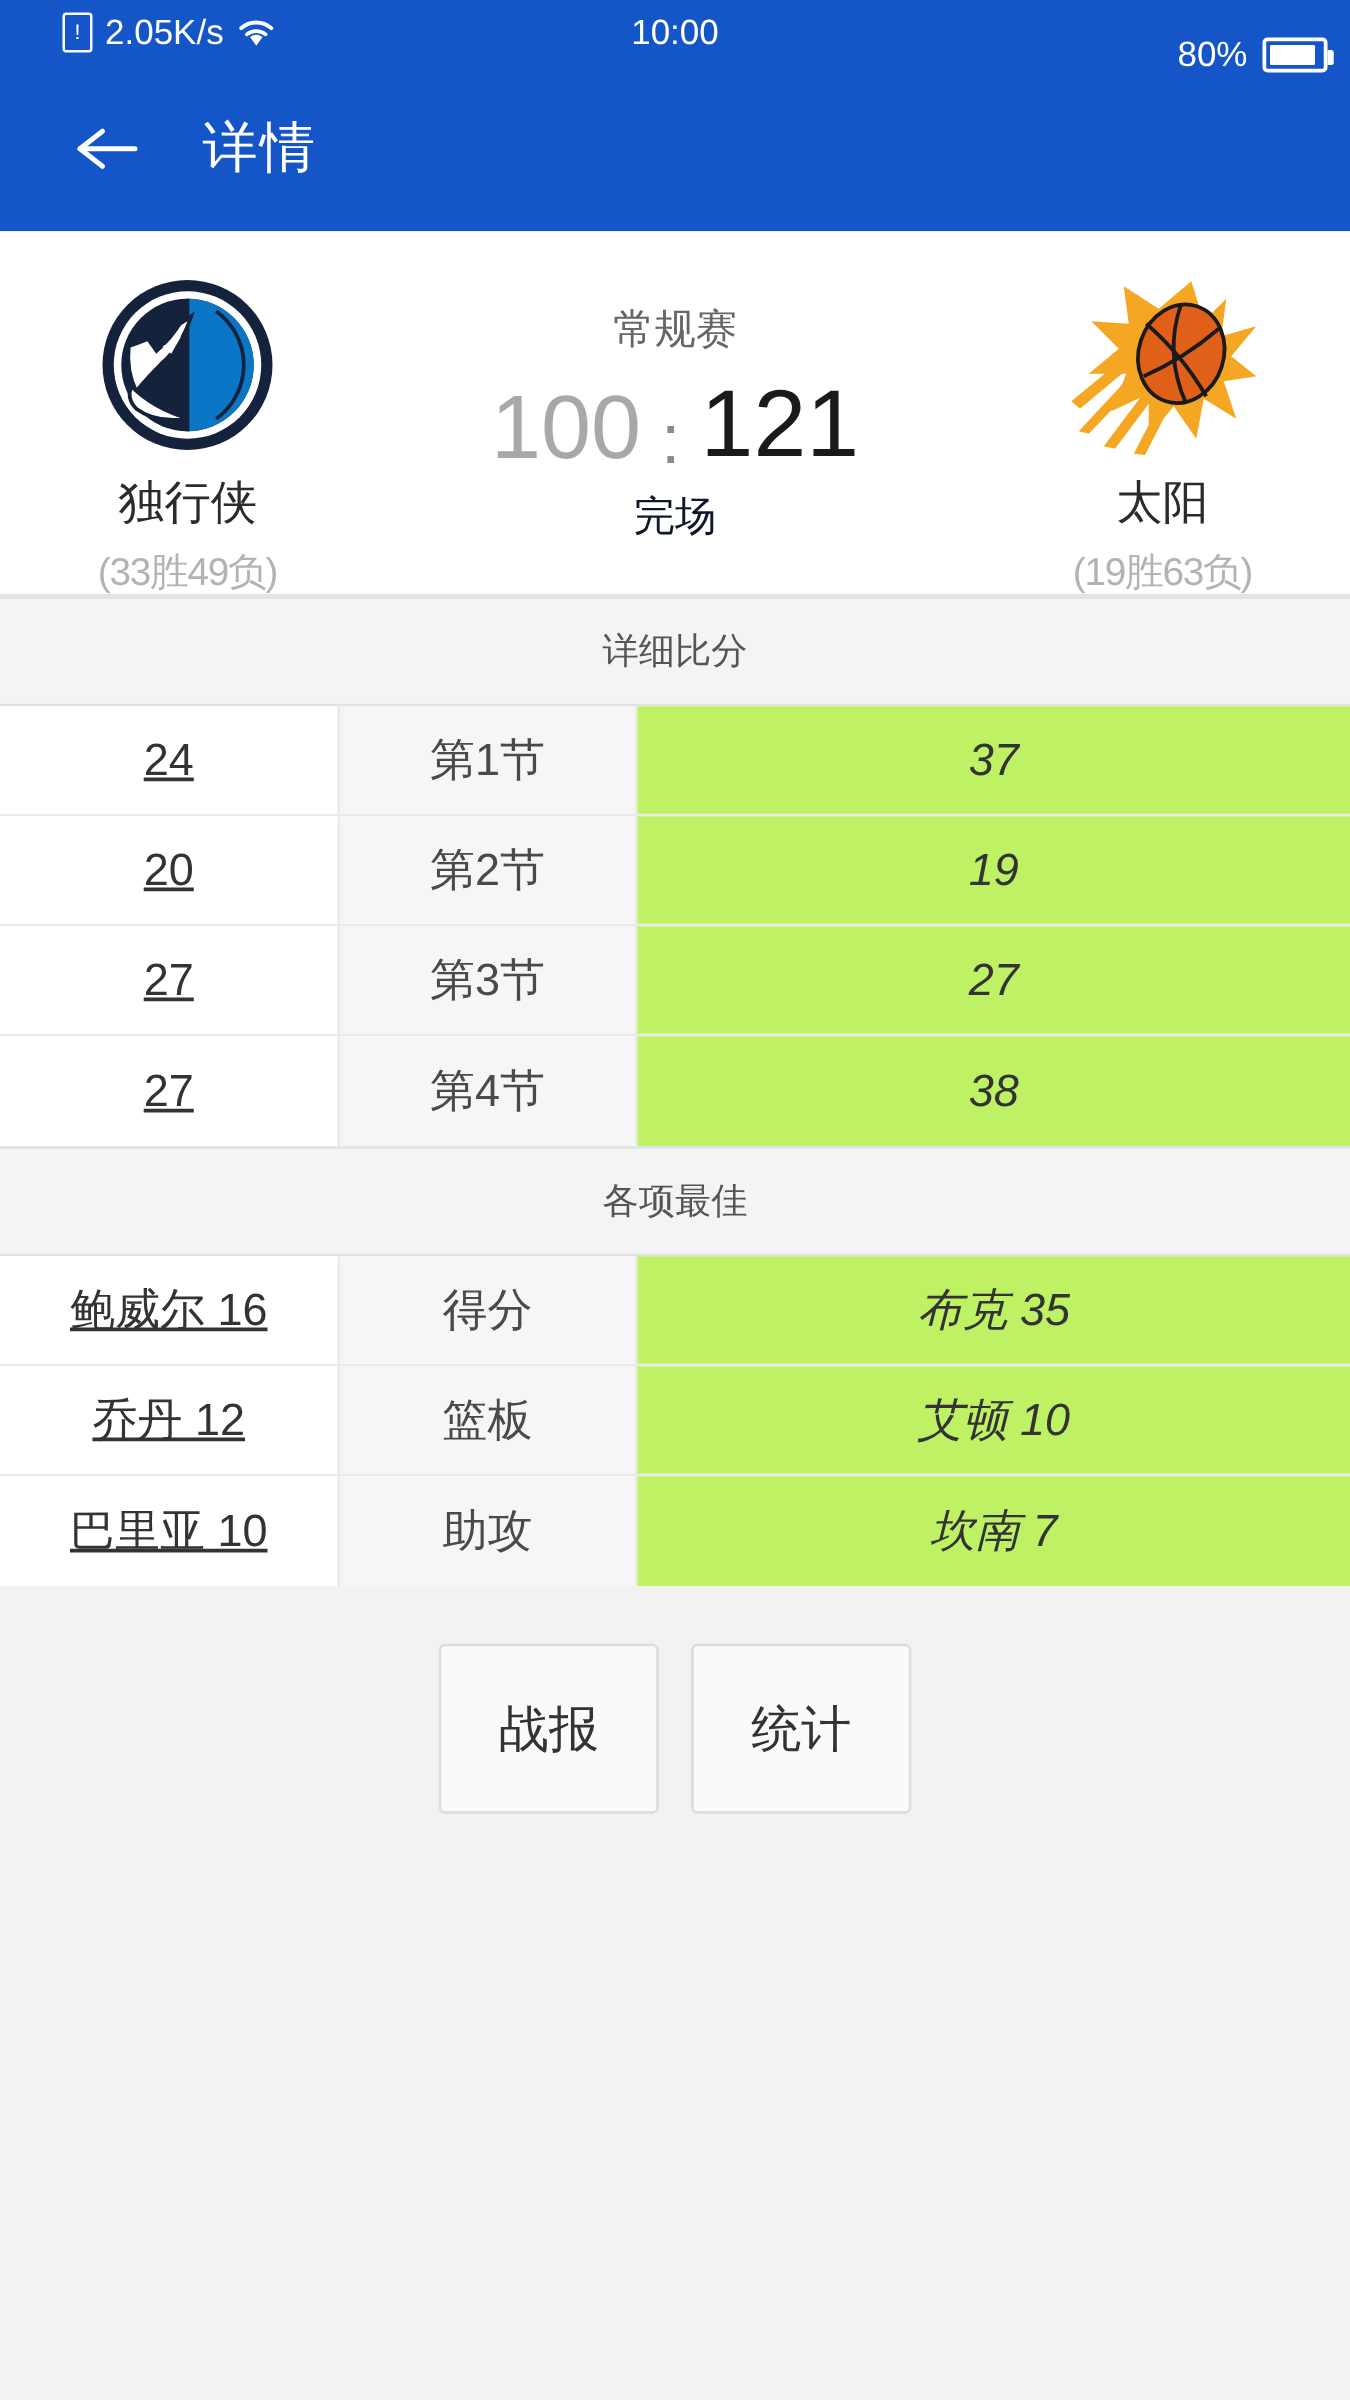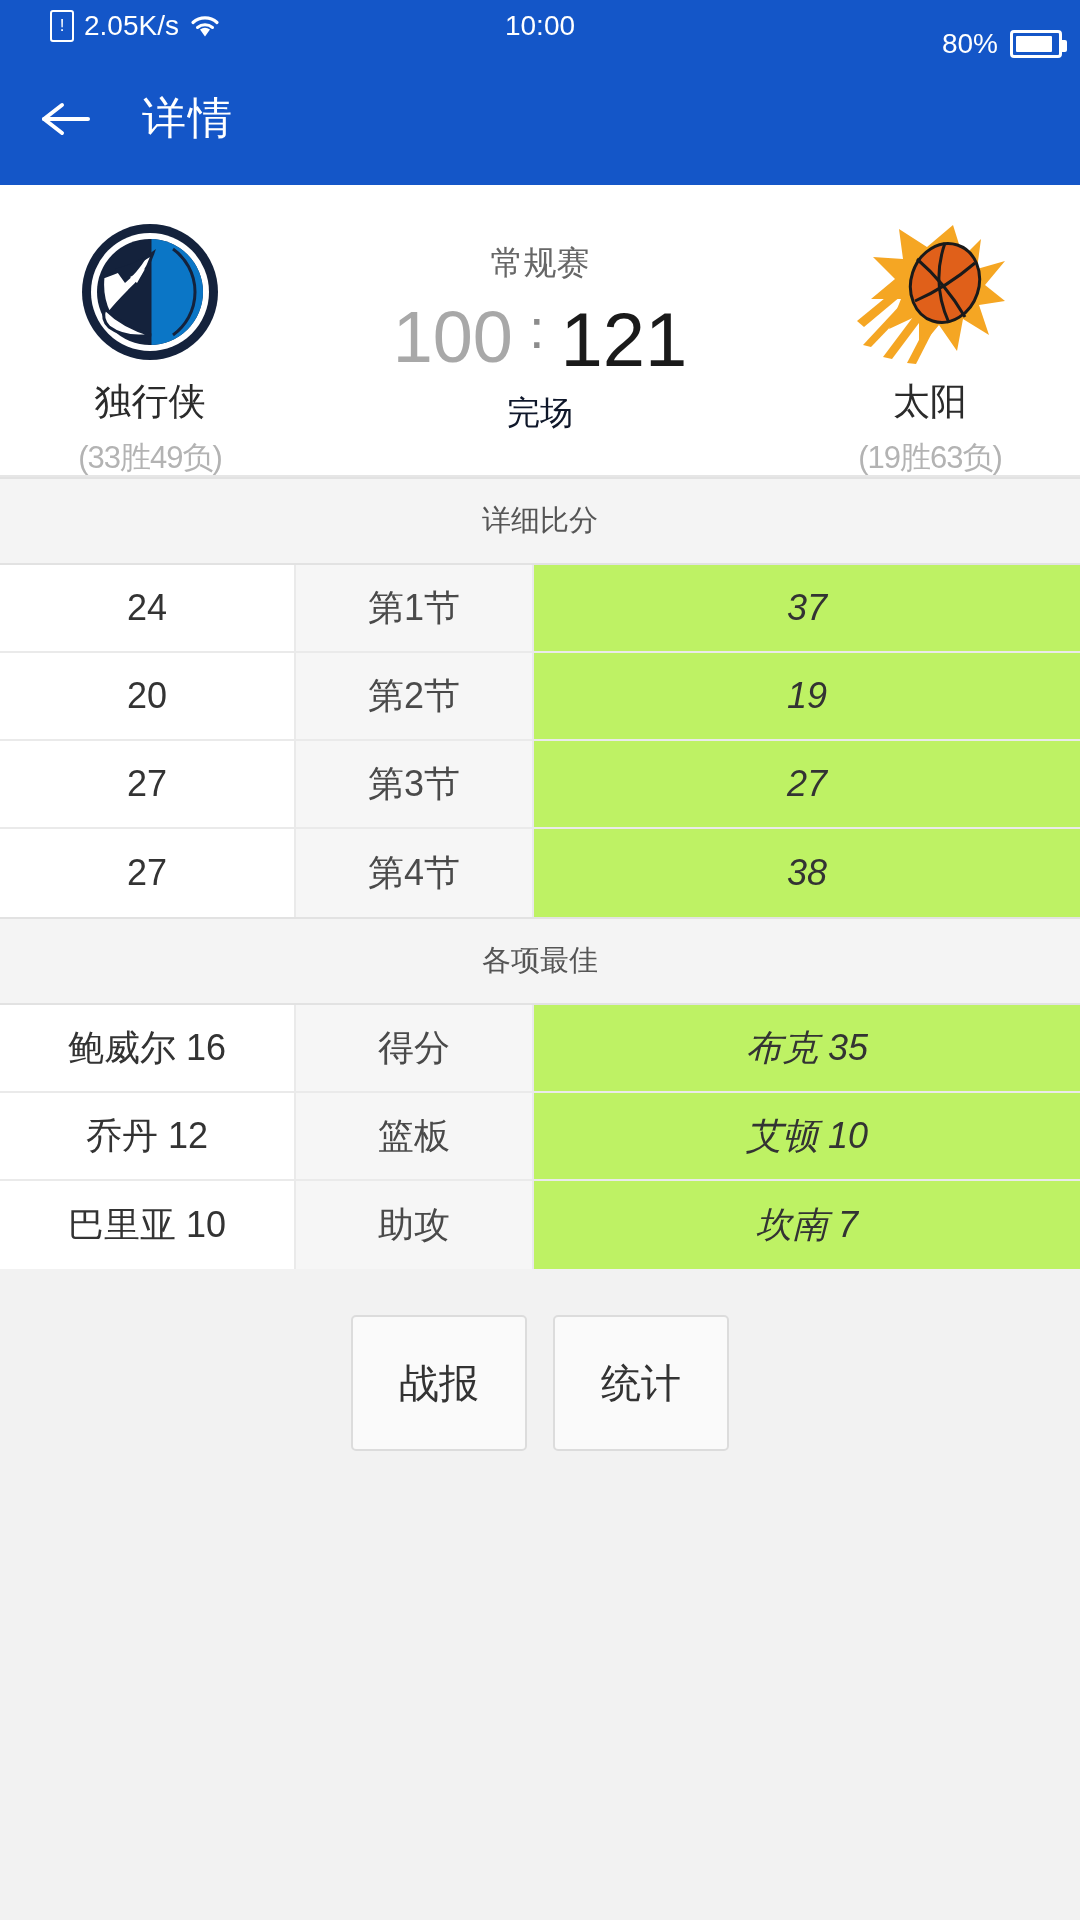--- a/index.html
+++ b/index.html
@@ -45,21 +45,21 @@
     width: 5px; height: 12px; background: #ffffff; border-radius: 0 2px 2px 0;
   }
   .battery-fill { height: 16px; background: #ffffff; margin-left: 3px; border-radius: 1px; }
 
   
   .app-bar {
     height: 133px;
     background: #1456c8;
     display: flex;
     align-items: center;
-    padding-left: 36px;
+    padding-left: 56px;
     gap: 48px;
   }
   .back-arrow { width: 58px; height: 48px; position: relative; cursor: pointer; }
   .app-title { color: #ffffff; font-size: 44px; letter-spacing: 2px; }
 
   
   .score-panel {
     background: #ffffff;
     padding: 32px 0 30px 0;
     display: flex;
@@ -74,21 +74,21 @@
   .team-logo { width: 150px; height: 150px; }
   .team-name { font-size: 37px; color: #2b2b2b; }
   .team-record { font-size: 31px; color: #b3b3b3; letter-spacing: -1px; }
 
   .center-col {
     flex: 1; display: flex; flex-direction: column;
     align-items: center; padding-top: 24px; gap: 4px;
   }
   .match-type { font-size: 33px; color: #676767; }
   .score-line {
-    display: flex; align-items: flex-start; justify-content: center;
+    display: flex; align-items: flex-end; justify-content: center;
     gap: 14px; margin-top: 6px;
   }
   .score-away { font-size: 72px; color: #a8a8a8; font-weight: 300; }
   .score-colon { font-size: 56px; color: #8c8c8c; margin: 0 2px; }
   .score-home { font-size: 76px; color: #1a1a1a; font-weight: 400; }
   .match-status { font-size: 33px; color: #0f172a; margin-top: 4px; }
 
   
   .section-header {
     background: #f4f4f4;
@@ -103,21 +103,21 @@
   .stat-table { background: #ffffff; }
   .stat-row {
     display: flex; height: 88px;
     border-bottom: 2px solid #eaeaea;
   }
   .stat-row:last-child { border-bottom: none; }
   .cell {
     display: flex; align-items: center; justify-content: center;
     font-size: 36px; color: #333333;
   }
-  .cell-left  { width: 294px; background: #ffffff; }
+  .cell-left  { width: 270px; background: #ffffff; text-decoration: underline; }
   .cell-mid   { width: 240px; background: #f6f6f6; color: #4a4a4a;
                 border-left: 2px solid #eaeaea; border-right: 2px solid #eaeaea; }
   .cell-right { flex: 1; background: #bef264; font-style: italic; }
 
   
   .footer {
     background: #f2f2f2;
     padding: 46px 0;
     display: flex; justify-content: center; gap: 26px;
   }

